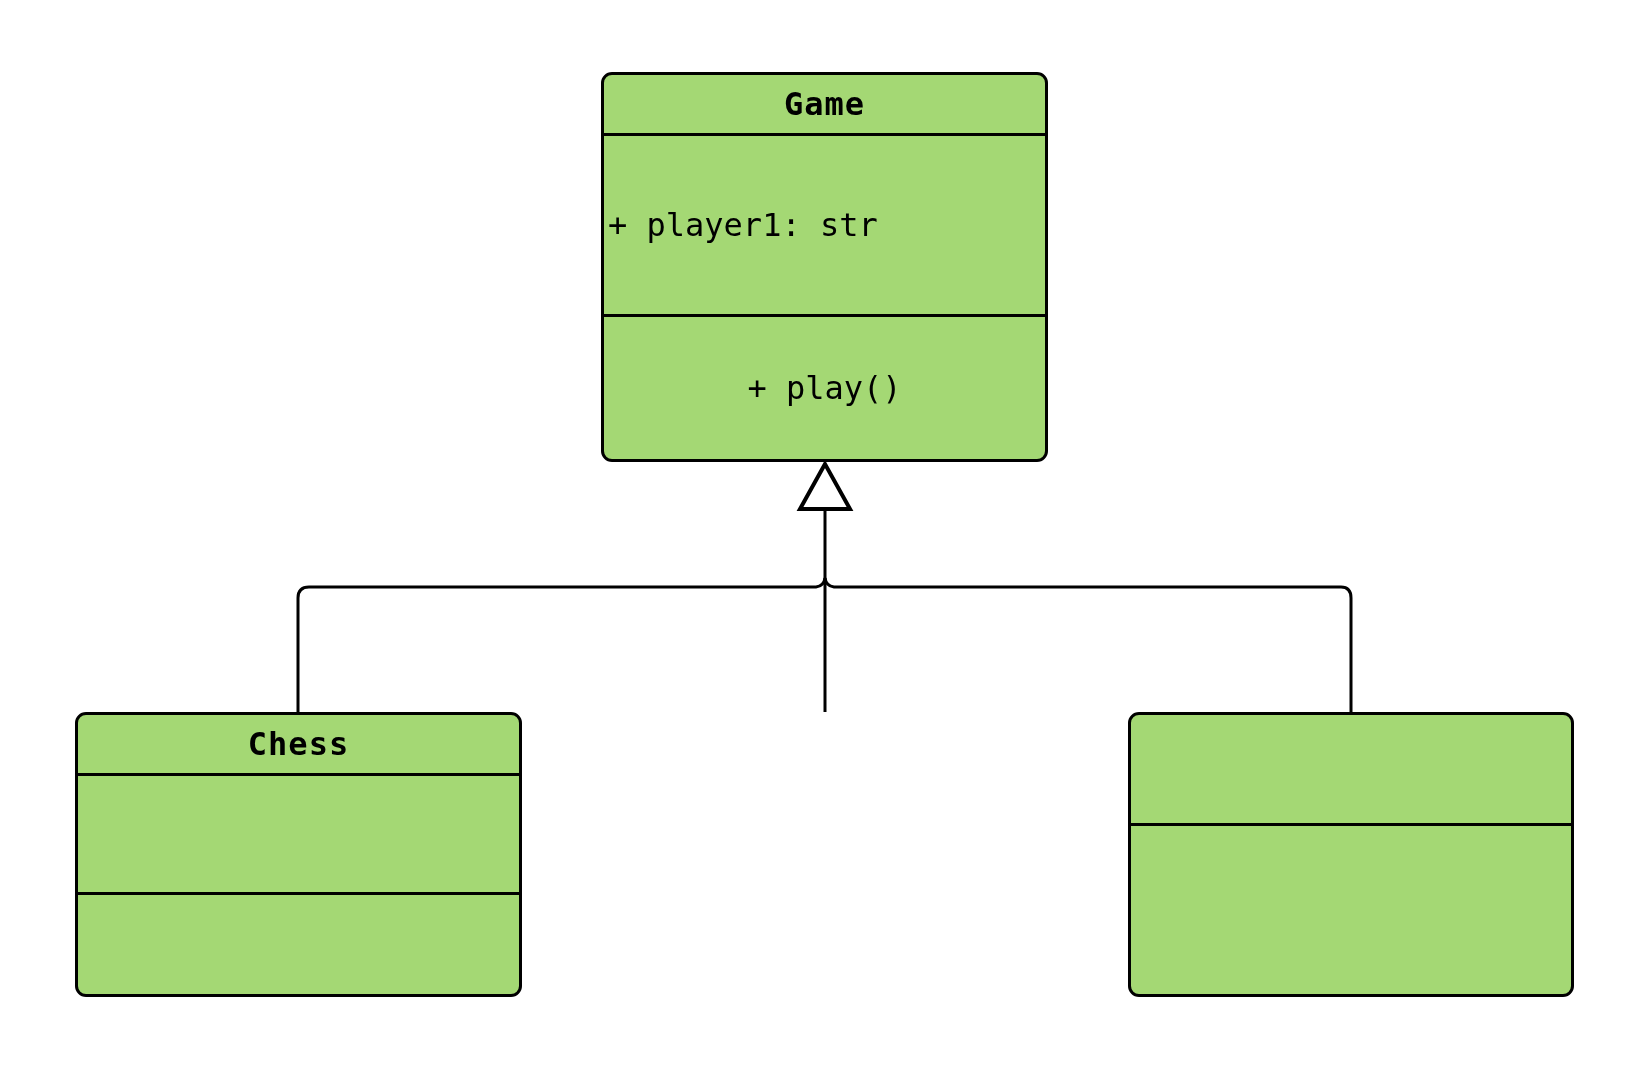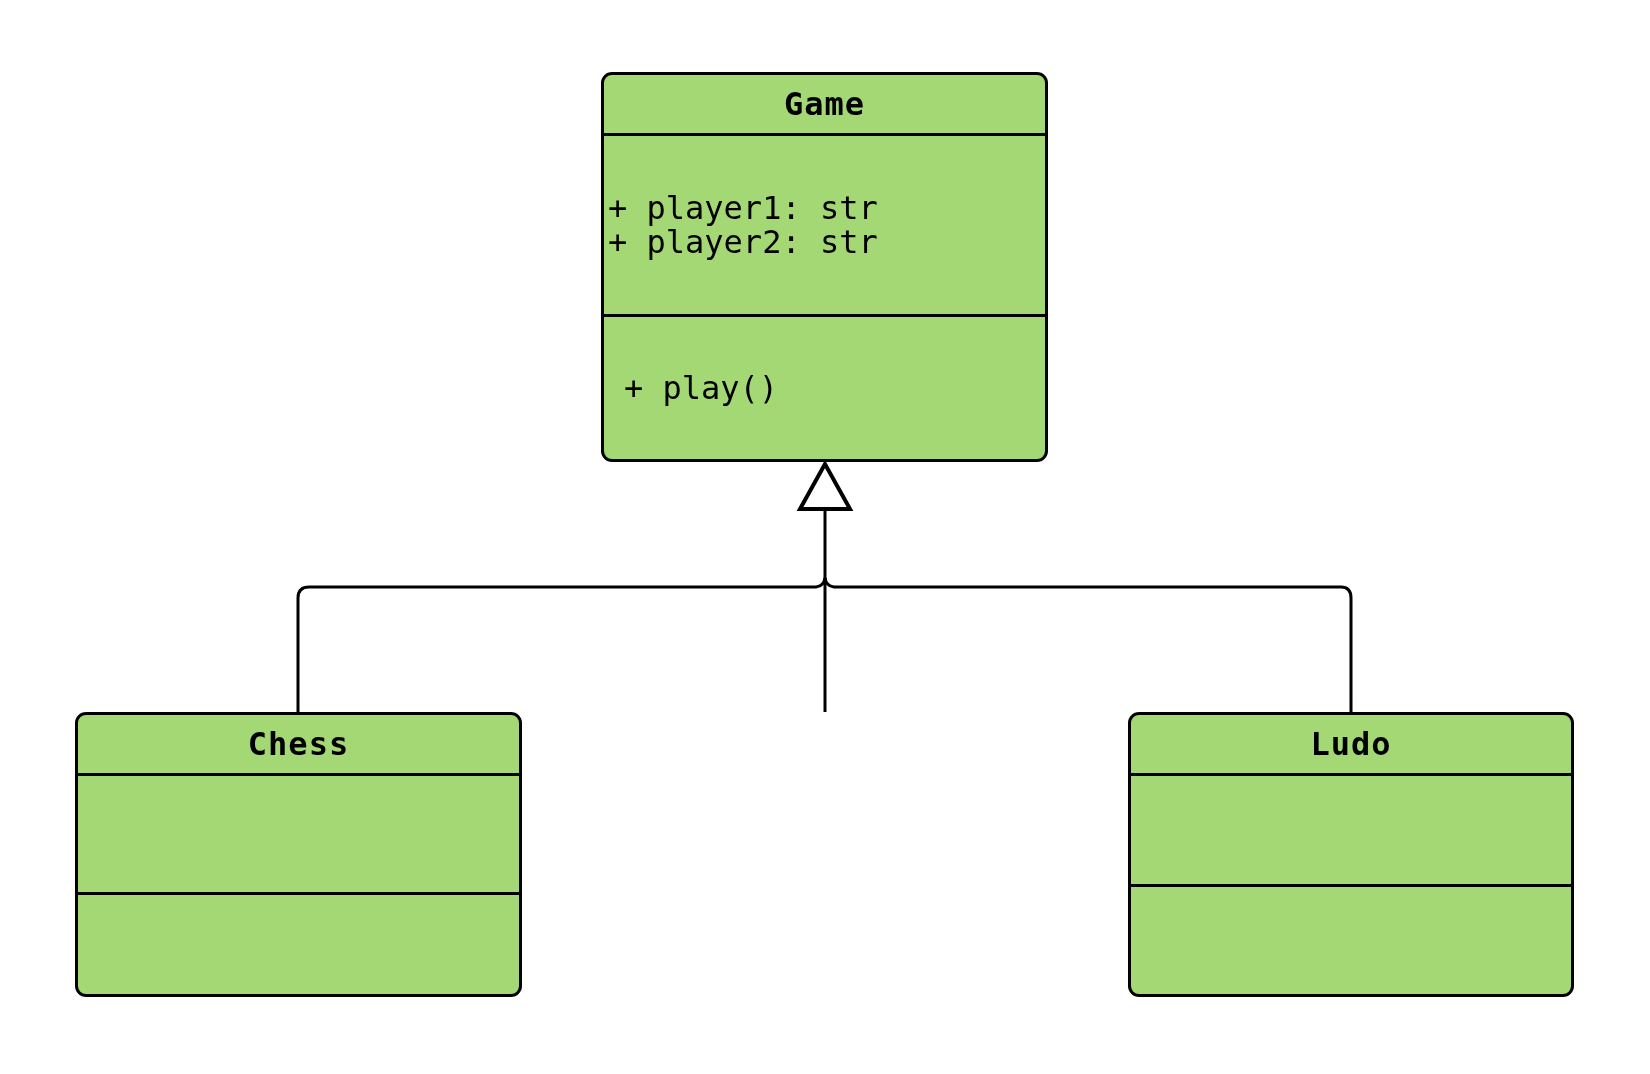--- a/index.html
+++ b/index.html
@@ -50,21 +50,21 @@
     flex-direction: column;
     justify-content: center;
     padding-left: 4px;
   }
   .uml-methods {
     box-sizing: border-box;
     flex: 1;
     display: flex;
     flex-direction: column;
     justify-content: center;
-    padding-left: 20px;
+    text-align: center;
   }
   .uml-line {
     font-size: 32px;
     line-height: 34px;
     white-space: pre;
   }
   
   #class-game { left: 601px; top: 72px; width: 447px; height: 390px; }
   #class-game .uml-attrs { height: 181px; }
   
@@ -88,33 +88,31 @@
 
     <path d="M825 578 Q826 586 834 587 L1341 587 Q1351 587 1351 598 L1351 712" fill="none" stroke="#000000" stroke-width="3"></path>
 
     <polygon points="825,464 800,509 850,509" fill="#ffffff" stroke="#000000" stroke-width="4" stroke-linejoin="miter"></polygon>
   </svg>
 
   <div class="uml-class" id="class-game">
     <div class="uml-head">Game</div>
     <div class="uml-attrs">
       <div class="uml-line">+ player1: str</div>
-      <div class="uml-line">+ player2: str</div>
     </div>
     <div class="uml-methods">
       <div class="uml-line">+ play()</div>
     </div>
   </div>
 
   <div class="uml-class" id="class-chess">
     <div class="uml-head">Chess</div>
     <div class="uml-attrs"></div>
     <div class="uml-methods"></div>
   </div>
 
 
   <div class="uml-class" id="class-ludo">
-    <div class="uml-head">Ludo</div>
     <div class="uml-attrs"></div>
     <div class="uml-methods"></div>
   </div>
 
 </div>
 
 </body></html>

